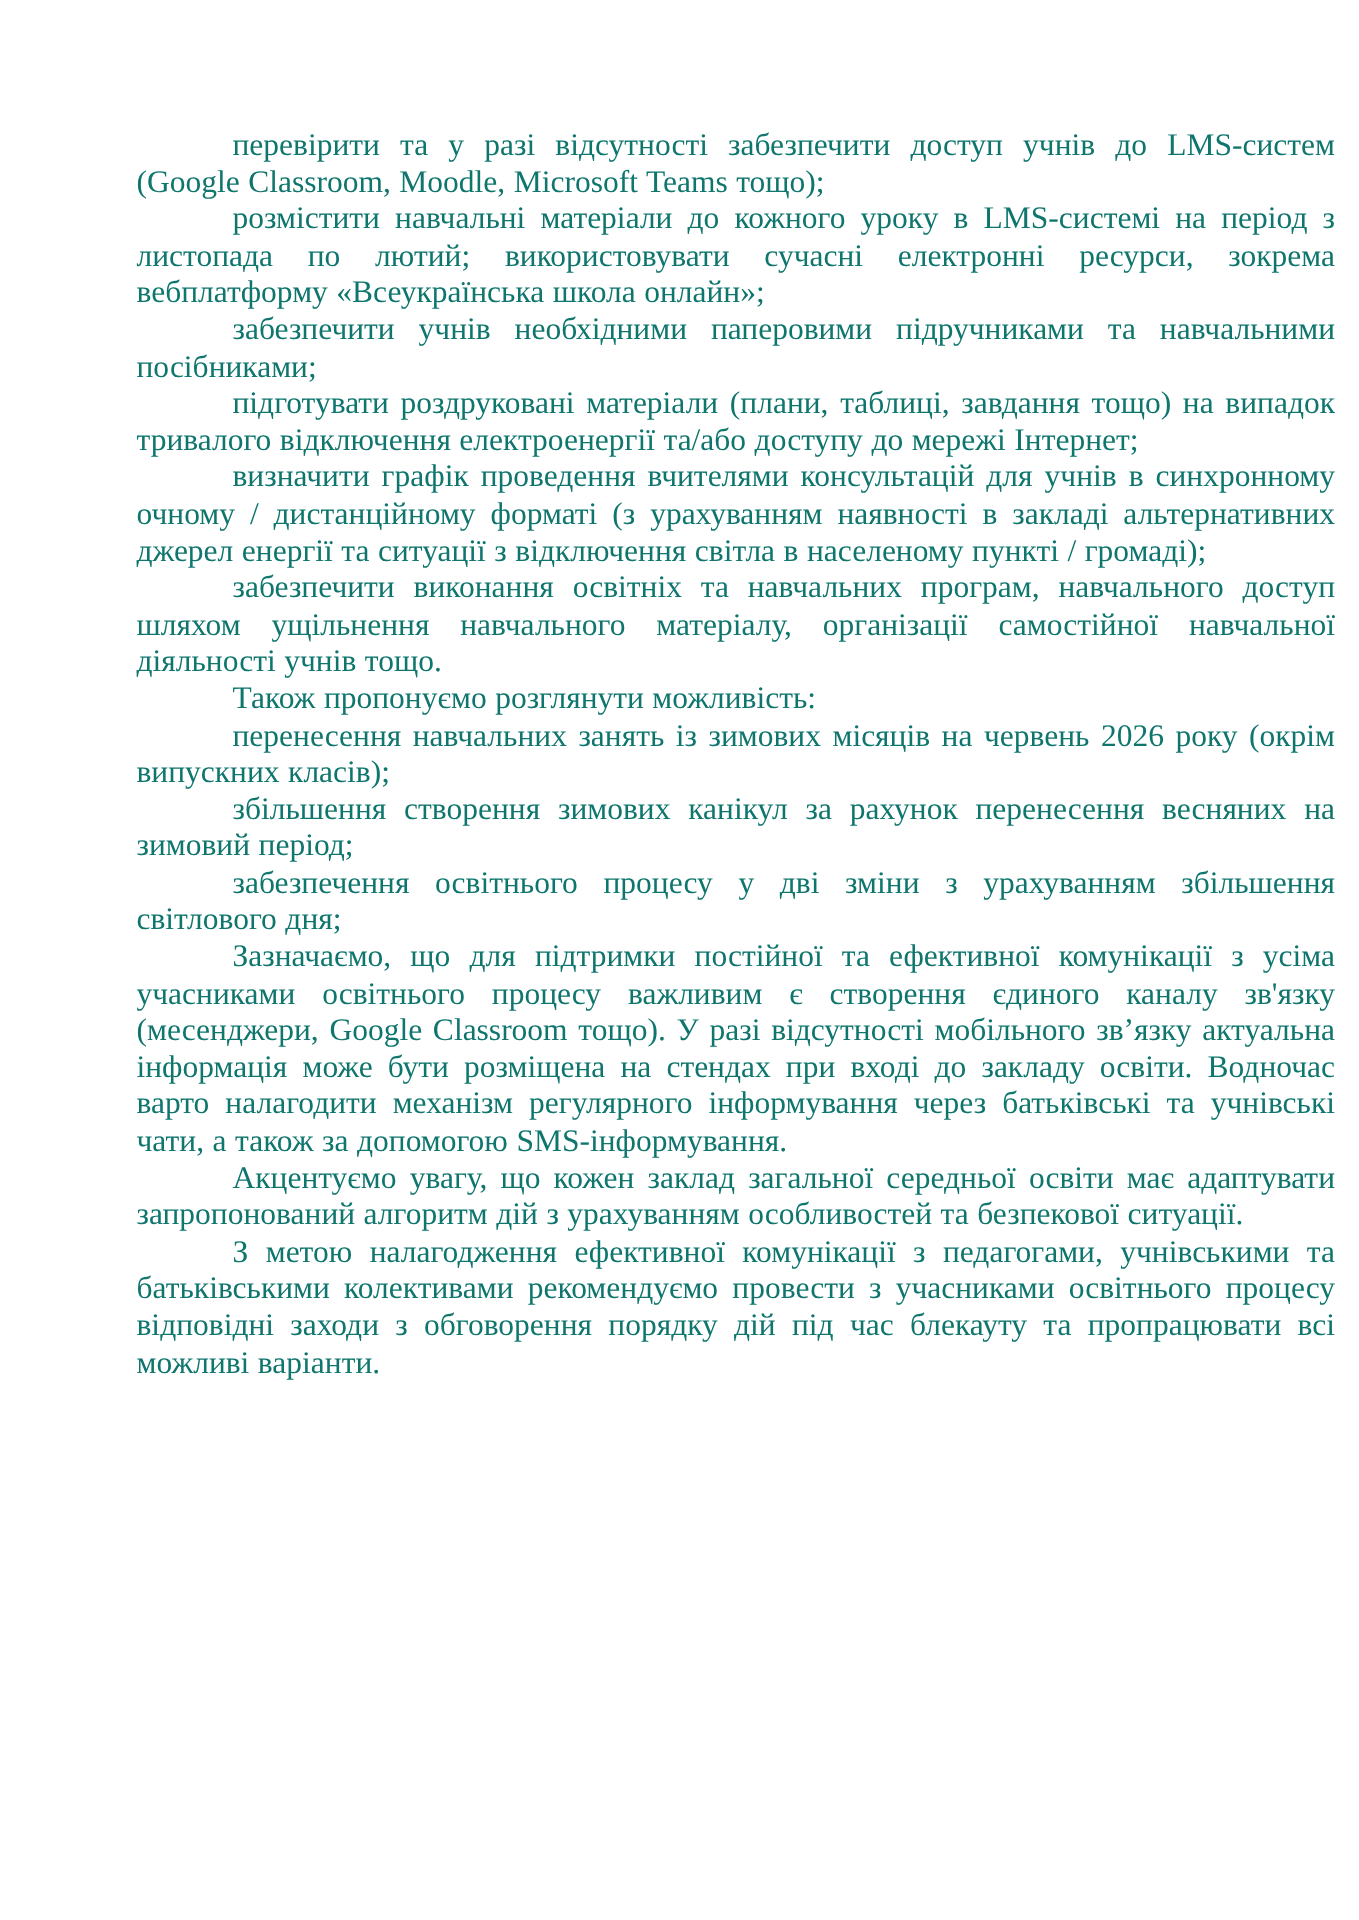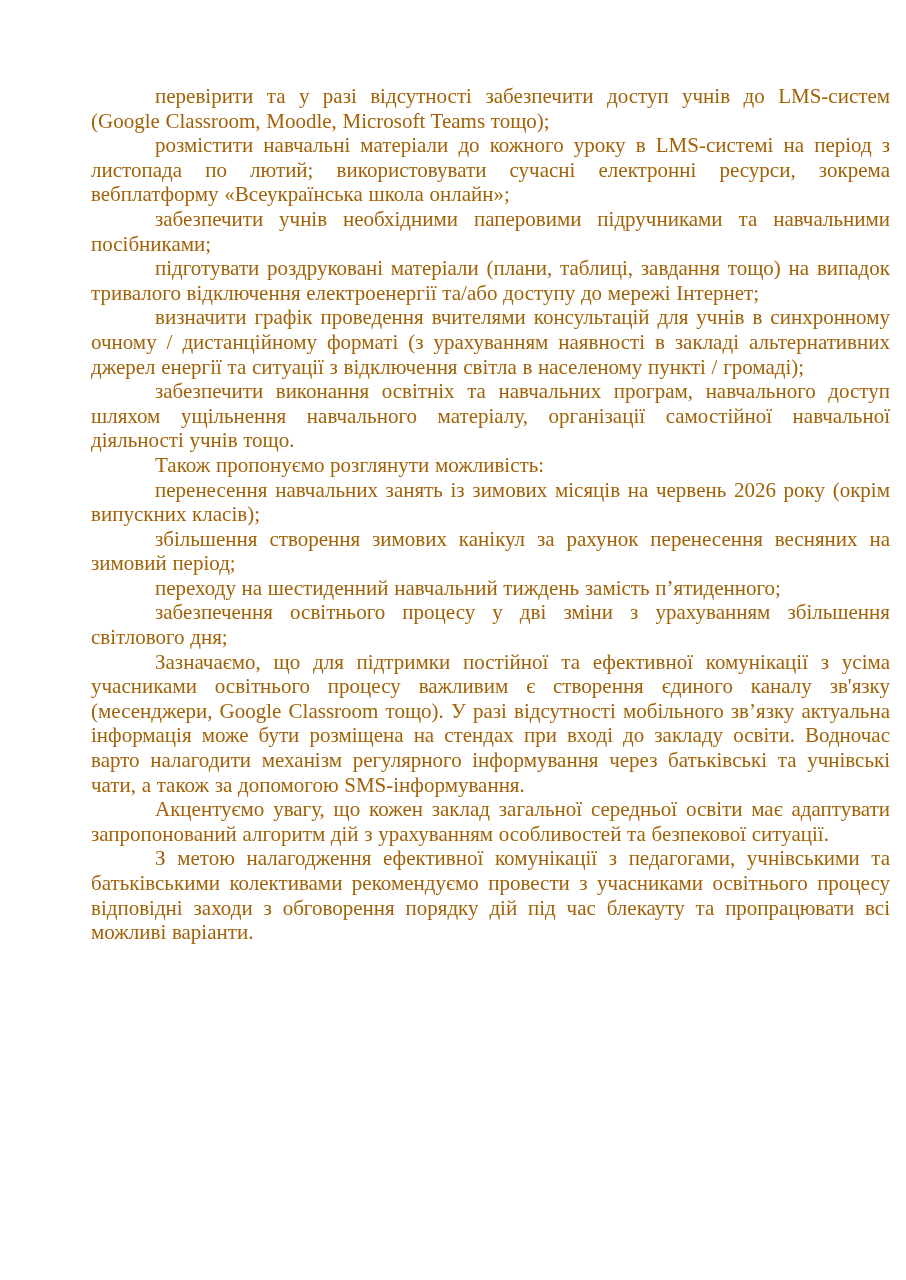--- a/index.html
+++ b/index.html
@@ -19,39 +19,38 @@
     left: 91px;
     top: 84px;
     width: 799px;
   }
   .text-block p {
     margin: 0;
     padding: 0;
     font-family: "Liberation Serif", "DejaVu Serif", serif;
     font-size: 21px;
     line-height: 24.6px;
-    color: #a16207;
+    color: #0f766e;
     text-align: justify;
     text-indent: 64px;
     word-spacing: 0.02em;
   }
 </style>
 </head>
 <body>
 
 <div class="page">
   <div class="text-block">
     <p>перевірити та у разі відсутності забезпечити доступ учнів до LMS-систем (Google Classroom, Moodle, Microsoft Teams тощо);</p>
     <p>розмістити навчальні матеріали до кожного уроку в LMS-системі на період з листопада по лютий; використовувати сучасні електронні ресурси, зокрема вебплатформу «Всеукраїнська школа онлайн»;</p>
     <p>забезпечити учнів необхідними паперовими підручниками та навчальними посібниками;</p>
     <p>підготувати роздруковані матеріали (плани, таблиці, завдання тощо) на випадок тривалого відключення електроенергії та/або доступу до мережі Інтернет;</p>
     <p>визначити графік проведення вчителями консультацій для учнів в синхронному очному / дистанційному форматі (з урахуванням наявності в закладі альтернативних джерел енергії та ситуації з відключення світла в населеному пункті / громаді);</p>
     <p>забезпечити виконання освітніх та навчальних програм, навчального доступ шляхом ущільнення навчального матеріалу, організації самостійної навчальної діяльності учнів тощо.</p>
     <p>Також пропонуємо розглянути можливість:</p>
     <p>перенесення навчальних занять із зимових місяців на червень 2026 року (окрім випускних класів);</p>
     <p>збільшення створення зимових канікул за рахунок перенесення весняних на зимовий період;</p>
-    <p>переходу на шестиденний навчальний тиждень замість п’ятиденного;</p>
     <p>забезпечення освітнього процесу у дві зміни з урахуванням збільшення світлового дня;</p>
     <p>Зазначаємо, що для підтримки постійної та ефективної комунікації з усіма учасниками освітнього процесу важливим є створення єдиного каналу зв'язку (месенджери, Google Classroom тощо). У разі відсутності мобільного зв’язку актуальна інформація може бути розміщена на стендах при вході до закладу освіти. Водночас варто налагодити механізм регулярного інформування через батьківські та учнівські чати, а також за допомогою SMS-інформування.</p>
     <p>Акцентуємо увагу, що кожен заклад загальної середньої освіти має адаптувати запропонований алгоритм дій з урахуванням особливостей та безпекової ситуації.</p>
     <p>З метою налагодження ефективної комунікації з педагогами, учнівськими та батьківськими колективами рекомендуємо провести з учасниками освітнього процесу відповідні заходи з обговорення порядку дій під час блекауту та пропрацювати всі можливі варіанти.</p>
   </div>
 </div>
 
 </body></html>

